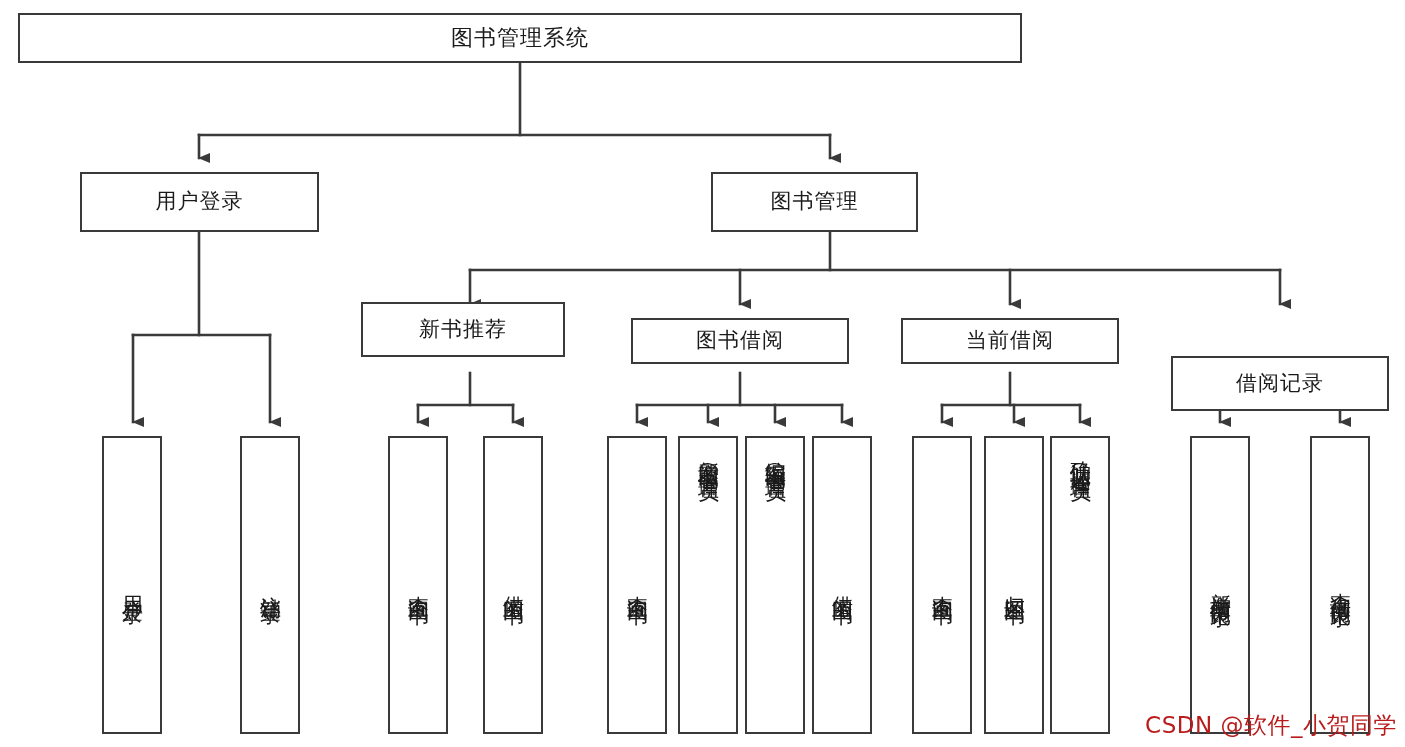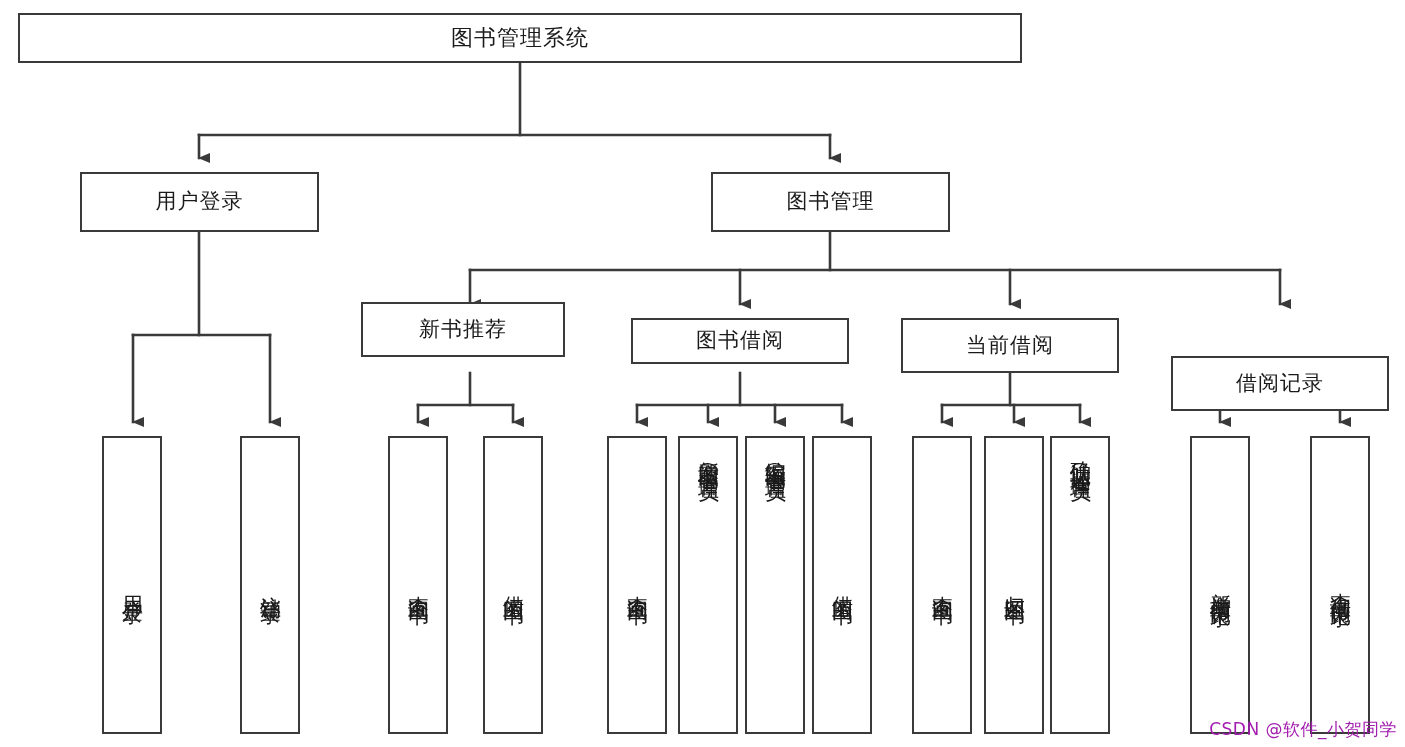--- a/index.html
+++ b/index.html
@@ -34,22 +34,22 @@
     font-size:21px;
     line-height:1.18;
     letter-spacing:3px;
     white-space:nowrap;
     margin-top:6px;
   }
   .leaf.mid .vtext{margin-top:auto;margin-bottom:auto;}
   .watermark{
     position:absolute;
     right:8px;bottom:6px;
-    font-size:17px;
-    color:#a21caf;
+    font-size:23px;
+    color:#b91c1c;
     letter-spacing:0.5px;
     white-space:nowrap;
     pointer-events:none;
   }
 </style>
 </head>
 <body>
 
 <div id="stage">
 
@@ -102,26 +102,26 @@
       <path d="M1220,405 L1220,422" marker-end="url(#arrow)"></path>
       <path d="M1340,405 L1340,422" marker-end="url(#arrow)"></path>
     </g>
   </svg>
 
   <div id="nodes-root">
       <div class="node horiz root" style="left: 18px; top: 13px; width: 1004px; height: 50px;">图书管理系统</div>
     </div>
   <div id="nodes-l2">
       <div class="node horiz" style="left: 80px; top: 172px; width: 239px; height: 60px;">用户登录</div>
-      <div class="node horiz" style="left: 711px; top: 172px; width: 239px; height: 60px;">图书管理</div>
+      <div class="node horiz" style="left: 711px; top: 172px; width: 207px; height: 60px;">图书管理</div>
     </div>
   <div id="nodes-l3">
       <div class="node horiz" style="left: 361px; top: 302px; width: 204px; height: 55px;">新书推荐</div>
       <div class="node horiz" style="left: 631px; top: 318px; width: 218px; height: 46px;">图书借阅</div>
-      <div class="node horiz" style="left: 901px; top: 318px; width: 218px; height: 55px;">当前借阅</div>
+      <div class="node horiz" style="left: 901px; top: 318px; width: 218px; height: 46px;">当前借阅</div>
       <div class="node horiz" style="left: 1171px; top: 318px; width: 218px; height: 55px; margin-top: 38px;">借阅记录</div>
     </div>
   <div id="nodes-leaves">
       <div class="leaf mid" style="left: 102px; top: 436px; width: 60px; height: 298px;">
         <span class="vtext">用户登录</span>
       </div>
       <div class="leaf mid" style="left: 240px; top: 436px; width: 60px; height: 298px;">
         <span class="vtext">注销登录</span>
       </div>
       <div class="leaf mid" style="left: 388px; top: 436px; width: 60px; height: 298px;">

